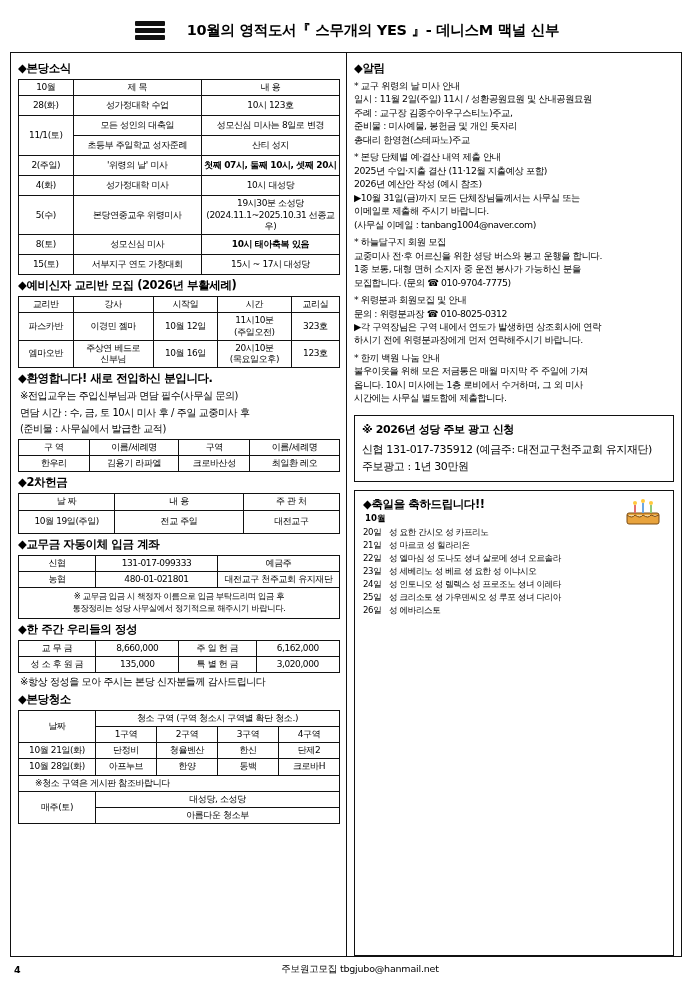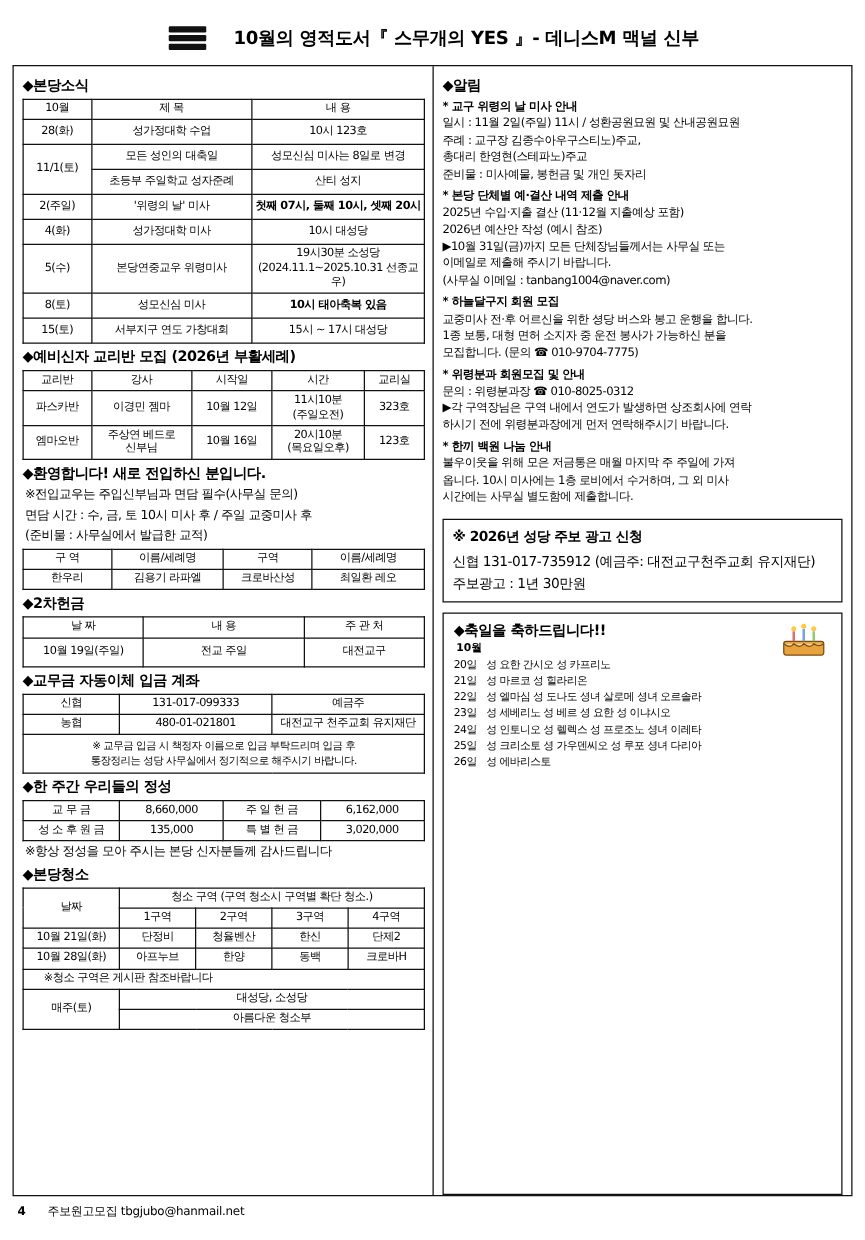--- a/index.html
+++ b/index.html
@@ -17,33 +17,33 @@
   .col-right{width:334px;box-sizing:border-box;padding:5px 7px 0 7px;display:flex;flex-direction:column;}
   .sec-title{font-size:11.5px;font-weight:bold;margin:3px 0 3px 0;letter-spacing:-.4px;}
   table{border-collapse:collapse;width:100%;font-size:9px;}
   td,th{border:.8px solid #111;text-align:center;padding:2px 1px;line-height:1.25;letter-spacing:-.4px;}
   th{font-weight:normal;}
   .note{font-size:10px;line-height:1.35;letter-spacing:-.4px;margin:2px 0 3px 2px;}
   .tbl-news td{height:15px;}
   .rt{font-size:9.3px;line-height:1.45;letter-spacing:-.4px;}
   .rt ul{margin:0;padding:0;list-style:none;}
   .rt li{margin:0 0 4px 0;}
-  .bullet-star{font-weight:bold;margin-top:40px;}
+  .bullet-star{font-weight:normal;margin-top:40px;}
   .sub{display:block;margin-left:0;}
   .boxad{border:1.1px solid #111;padding:6px 7px;margin-top:6px;font-size:11px;line-height:1.5;letter-spacing:-.4px;}
   .boxad .bt{font-weight:bold;margin-bottom:4px;}
   .celebrate{border:1.3px solid #111;margin-top:8px;padding:6px 8px 8px 8px;position:relative;flex:1 1 auto;}
   .celebrate .ct{font-size:11.5px;font-weight:bold;letter-spacing:-.4px;}
   .cake{position:absolute;right:10px;top:4px;width:40px;height:32px;}
   .saints{font-size:8.6px;line-height:1.5;letter-spacing:-.4px;margin-top:5px;}
   .saints .d{display:inline-block;width:26px;}
   .month{position:absolute;left:10px;top:22px;font-size:8.6px;font-weight:bold;}
   .footer{display:flex;align-items:center;height:24px;font-size:9.5px;}
   .footer .pg{width:24px;font-weight:bold;padding-left:4px;}
-  .footer .mail{flex:1;letter-spacing:-.2px;}
+  .footer .mail{flex:1;text-align:center;letter-spacing:-.2px;}
   .left-small{font-size:8.4px;letter-spacing:-.4px;line-height:1.4;}
   .bold{font-weight:bold;}
 </style>
 </head>
 <body>
 
 <div class="page">
 
   <div class="header">
     <span class="book-icon">
@@ -262,22 +262,22 @@
       <div class="sec-title">◆알림</div>
 
       <div class="rt">
         <ul>
           <li>
             <span class="bullet-star">
               * <span>교구 위령의 날 미사 안내</span>
             </span>
             <span class="sub">일시 : 11월 2일(주일) 11시 / 성환공원묘원 및 산내공원묘원</span>
             <span class="sub">주례 : 교구장 김종수아우구스티노)주교,</span>
+            <span class="sub">준비물 : 미사예물, 봉헌금 및 개인 돗자리</span>
             <span class="sub">        총대리 한영현(스테파노)주교</span>
-            <span class="sub">준비물 : 미사예물, 봉헌금 및 개인 돗자리</span>
           </li>
           <li>
             <span class="bullet-star">
               * <span>본당 단체별 예·결산 내역 제출 안내</span>
             </span>
             <span class="sub">2025년 수입·지출 결산 (11·12월 지출예상 포함)</span>
             <span class="sub">2026년 예산안 작성 (예시 참조)</span>
             <span class="sub">▶10월 31일(금)까지 모든 단체장님들께서는 사무실 또는</span>
             <span class="sub">이메일로 제출해 주시기 바랍니다.</span>
             <span class="sub">(사무실 이메일 : tanbang1004@naver.com)</span>

